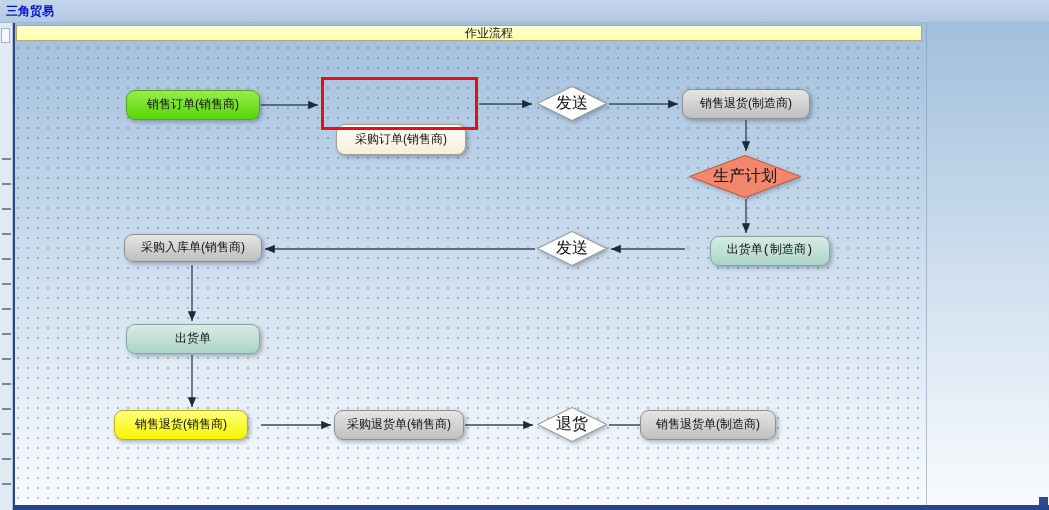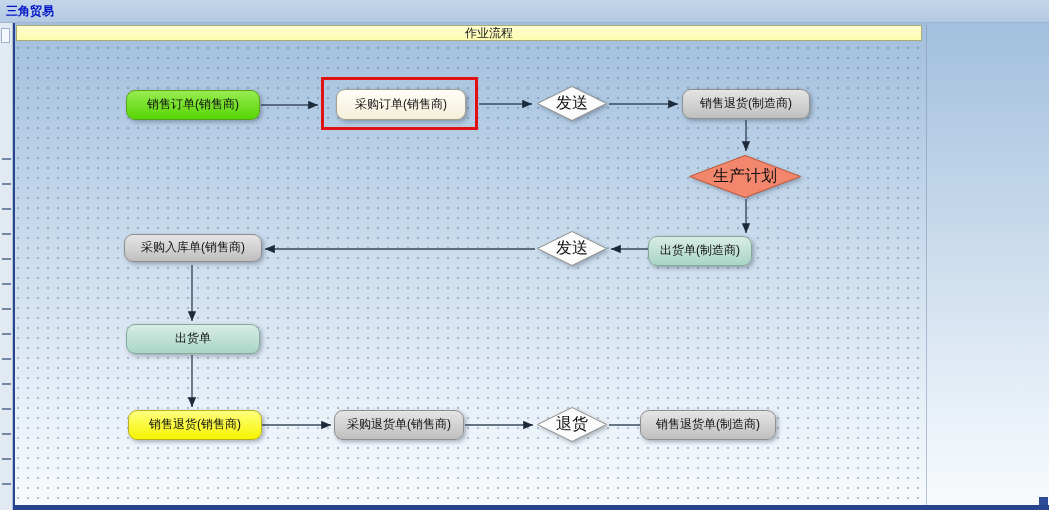--- a/index.html
+++ b/index.html
@@ -68,21 +68,21 @@
   }
   
   .box{
     position:absolute;display:flex;align-items:center;justify-content:center;
     border-radius:9px;font-size:12px;color:#101010;
     border:1px solid #8a8f96;box-sizing:border-box;
     box-shadow:2px 2px 4px rgba(50,60,80,.38);
     text-align:center;line-height:1.1;
   }
   .c-green {background:linear-gradient(180deg,#96ec4e,#57d606);border-color:#57a41a;}
-  .c-cream {background:linear-gradient(180deg,#fffef7,#f5eeda);border-color:#a3a08c;}
+  .c-cream {background:linear-gradient(180deg,#fffef7,#f5eeda);border-color:#a3a08c;margin-top:35px;}
   .c-gray  {background:linear-gradient(180deg,#e5e5e5,#bfbfbf);border-color:#8f8f8f;}
   .c-teal  {background:linear-gradient(180deg,#d7ece4,#aad5c7);border-color:#83a99b;}
   .c-yellow{background:linear-gradient(180deg,#ffff7d,#f6f400);border-color:#b6b021;}
   
   .diamond{position:absolute;}
   .diamond svg{
     position:absolute;left:0;top:0;width:100%;height:100%;
     filter:drop-shadow(2px 2px 2px rgba(50,60,80,.35));
   }
   .d-white {fill:#fcfcfc;stroke:#8f8f8f;stroke-width:1;}
@@ -167,40 +167,40 @@
   <span>销售退货(制造商)</span>
 </div>
 
 <div class="diamond" style="left:688px;top:154px;width:114px;height:45px;">
   <svg viewBox="0 0 114 45">
     <polygon class="d-orange" points="57,1.5 112.5,22.5 57,43.5 1.5,22.5"></polygon>
   </svg>
   <span class="lbl">生产计划</span>
 </div>
 
-<div class="box c-teal" style="left:648px;top:236px;width:104px;height:30px;">
+<div class="box c-teal" style="left:710px;top:236px;width:120px;height:30px;font-family:Liberation Mono, monospace;">
   <span>出货单(制造商)</span>
 </div>
 
 <div class="diamond" style="left:536px;top:230px;width:72px;height:37px;">
   <svg viewBox="0 0 72 37">
     <polygon class="d-white" points="36,1.5 70.5,18.5 36,35.5 1.5,18.5"></polygon>
   </svg>
   <span class="lbl">发送</span>
 </div>
 
 <div class="box c-gray" style="left:124px;top:234px;width:138px;height:28px;">
   <span>采购入库单(销售商)</span>
 </div>
 
 <div class="box c-teal" style="left:126px;top:324px;width:134px;height:30px;">
   <span>出货单</span>
 </div>
 
-<div class="box c-yellow" style="left:128px;top:410px;width:134px;height:30px;">
+<div class="box c-yellow" style="left:114px;top:410px;width:134px;height:30px;">
   <span>销售退货(销售商)</span>
 </div>
 
 <div class="box c-gray" style="left:334px;top:410px;width:130px;height:30px;">
   <span>采购退货单(销售商)</span>
 </div>
 
 <div class="diamond" style="left:536px;top:406px;width:72px;height:37px;">
   <svg viewBox="0 0 72 37">
     <polygon class="d-white" points="36,1.5 70.5,18.5 36,35.5 1.5,18.5"></polygon>

